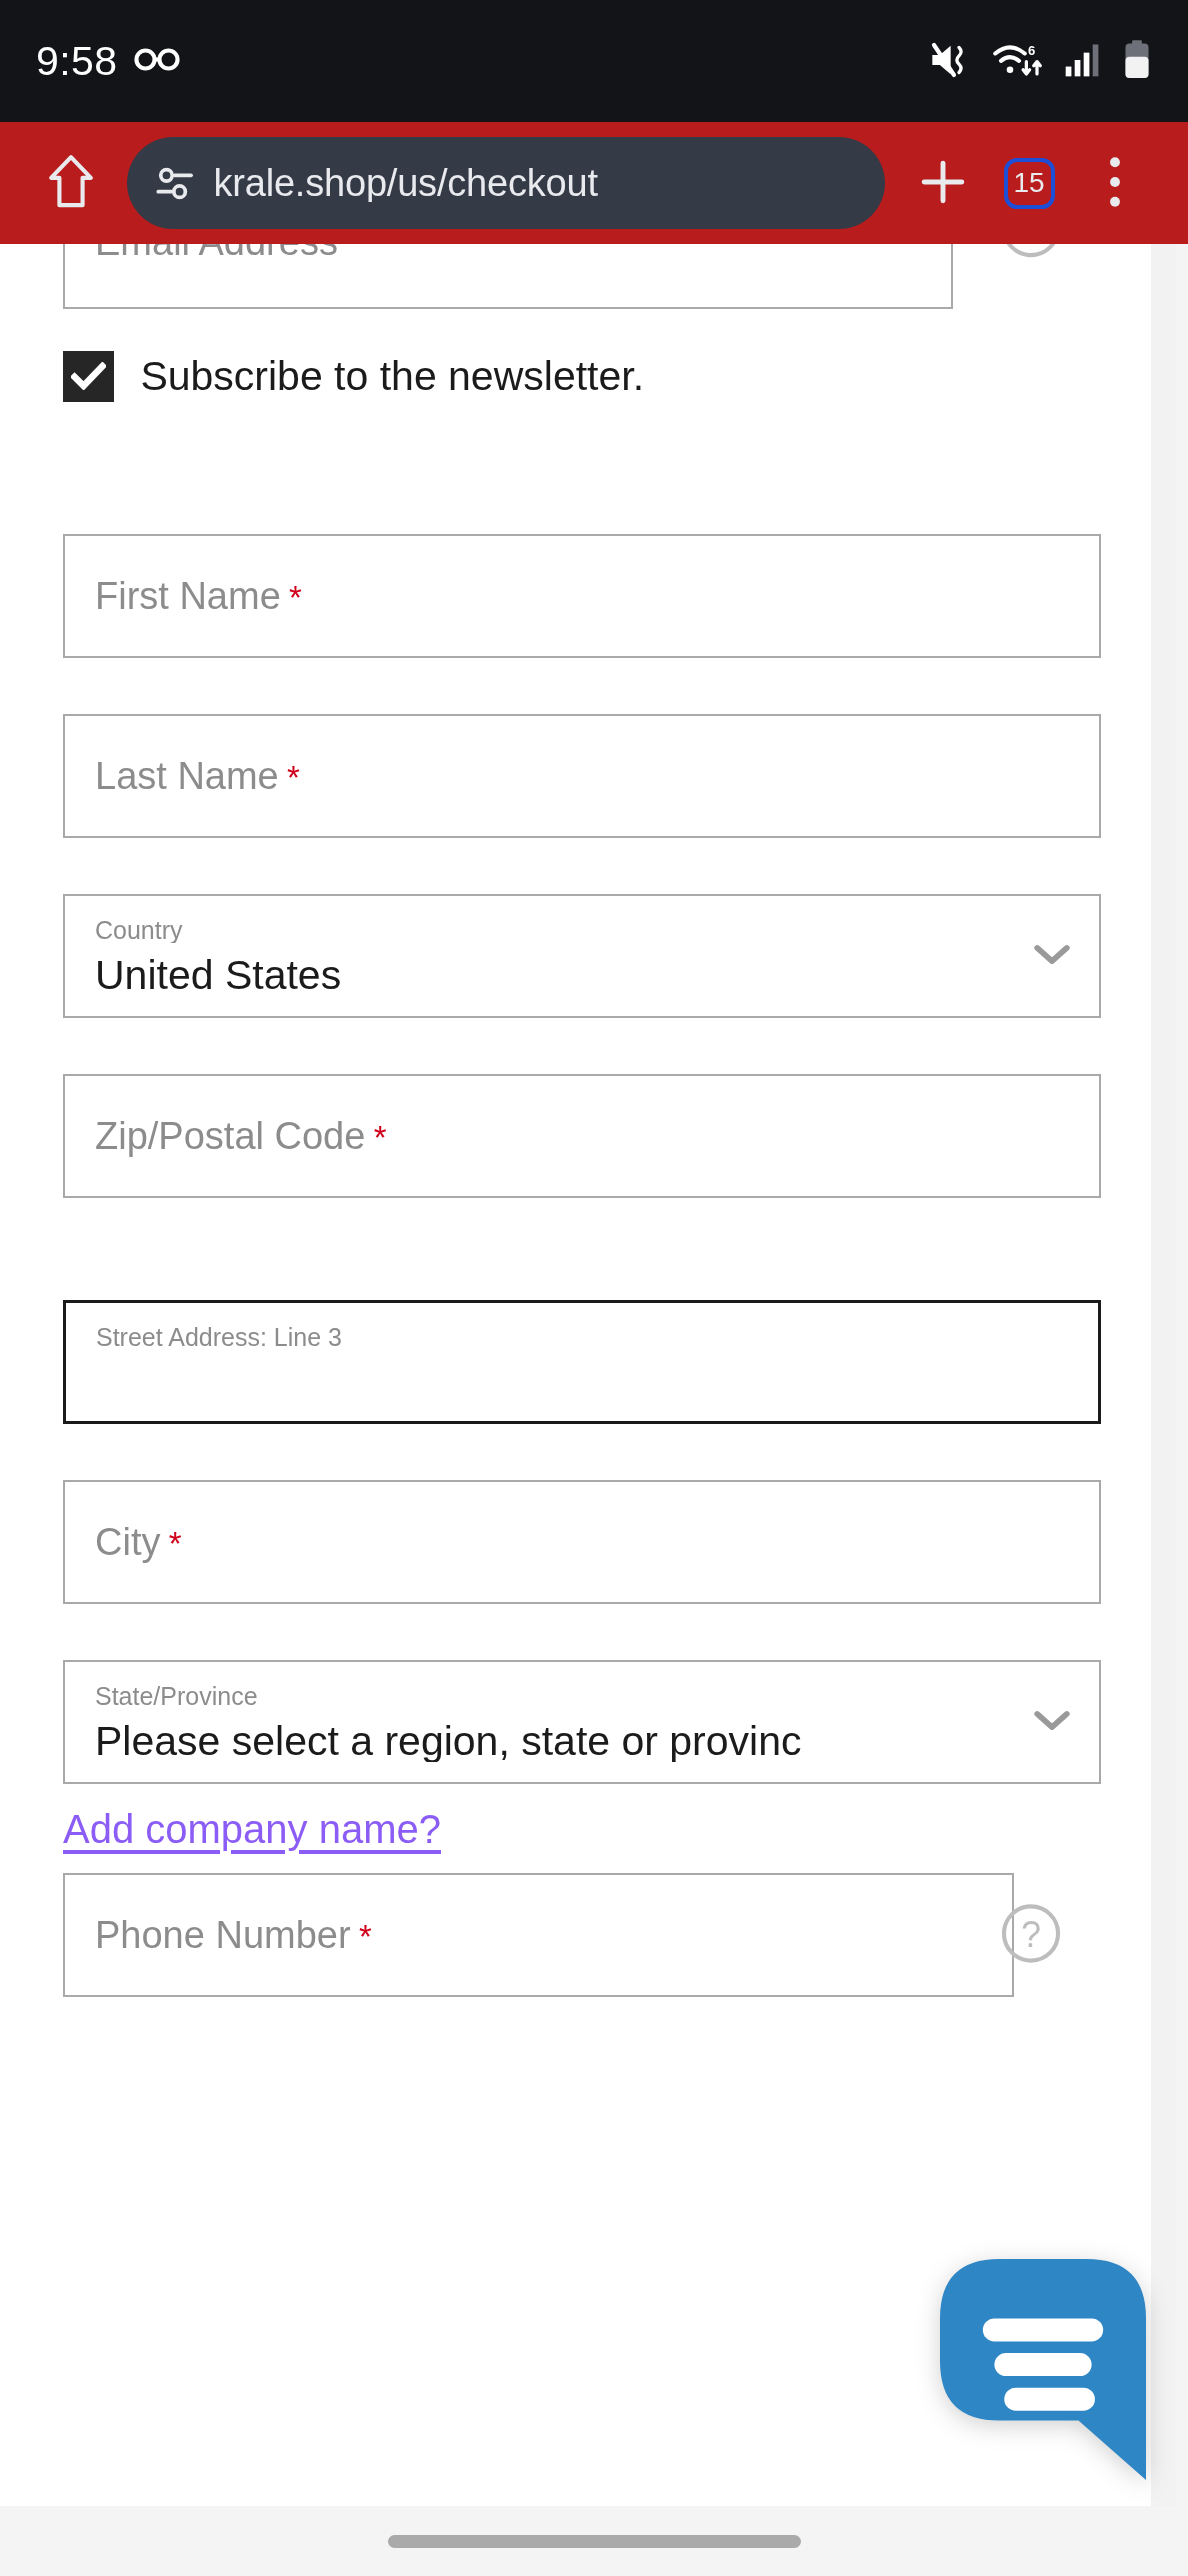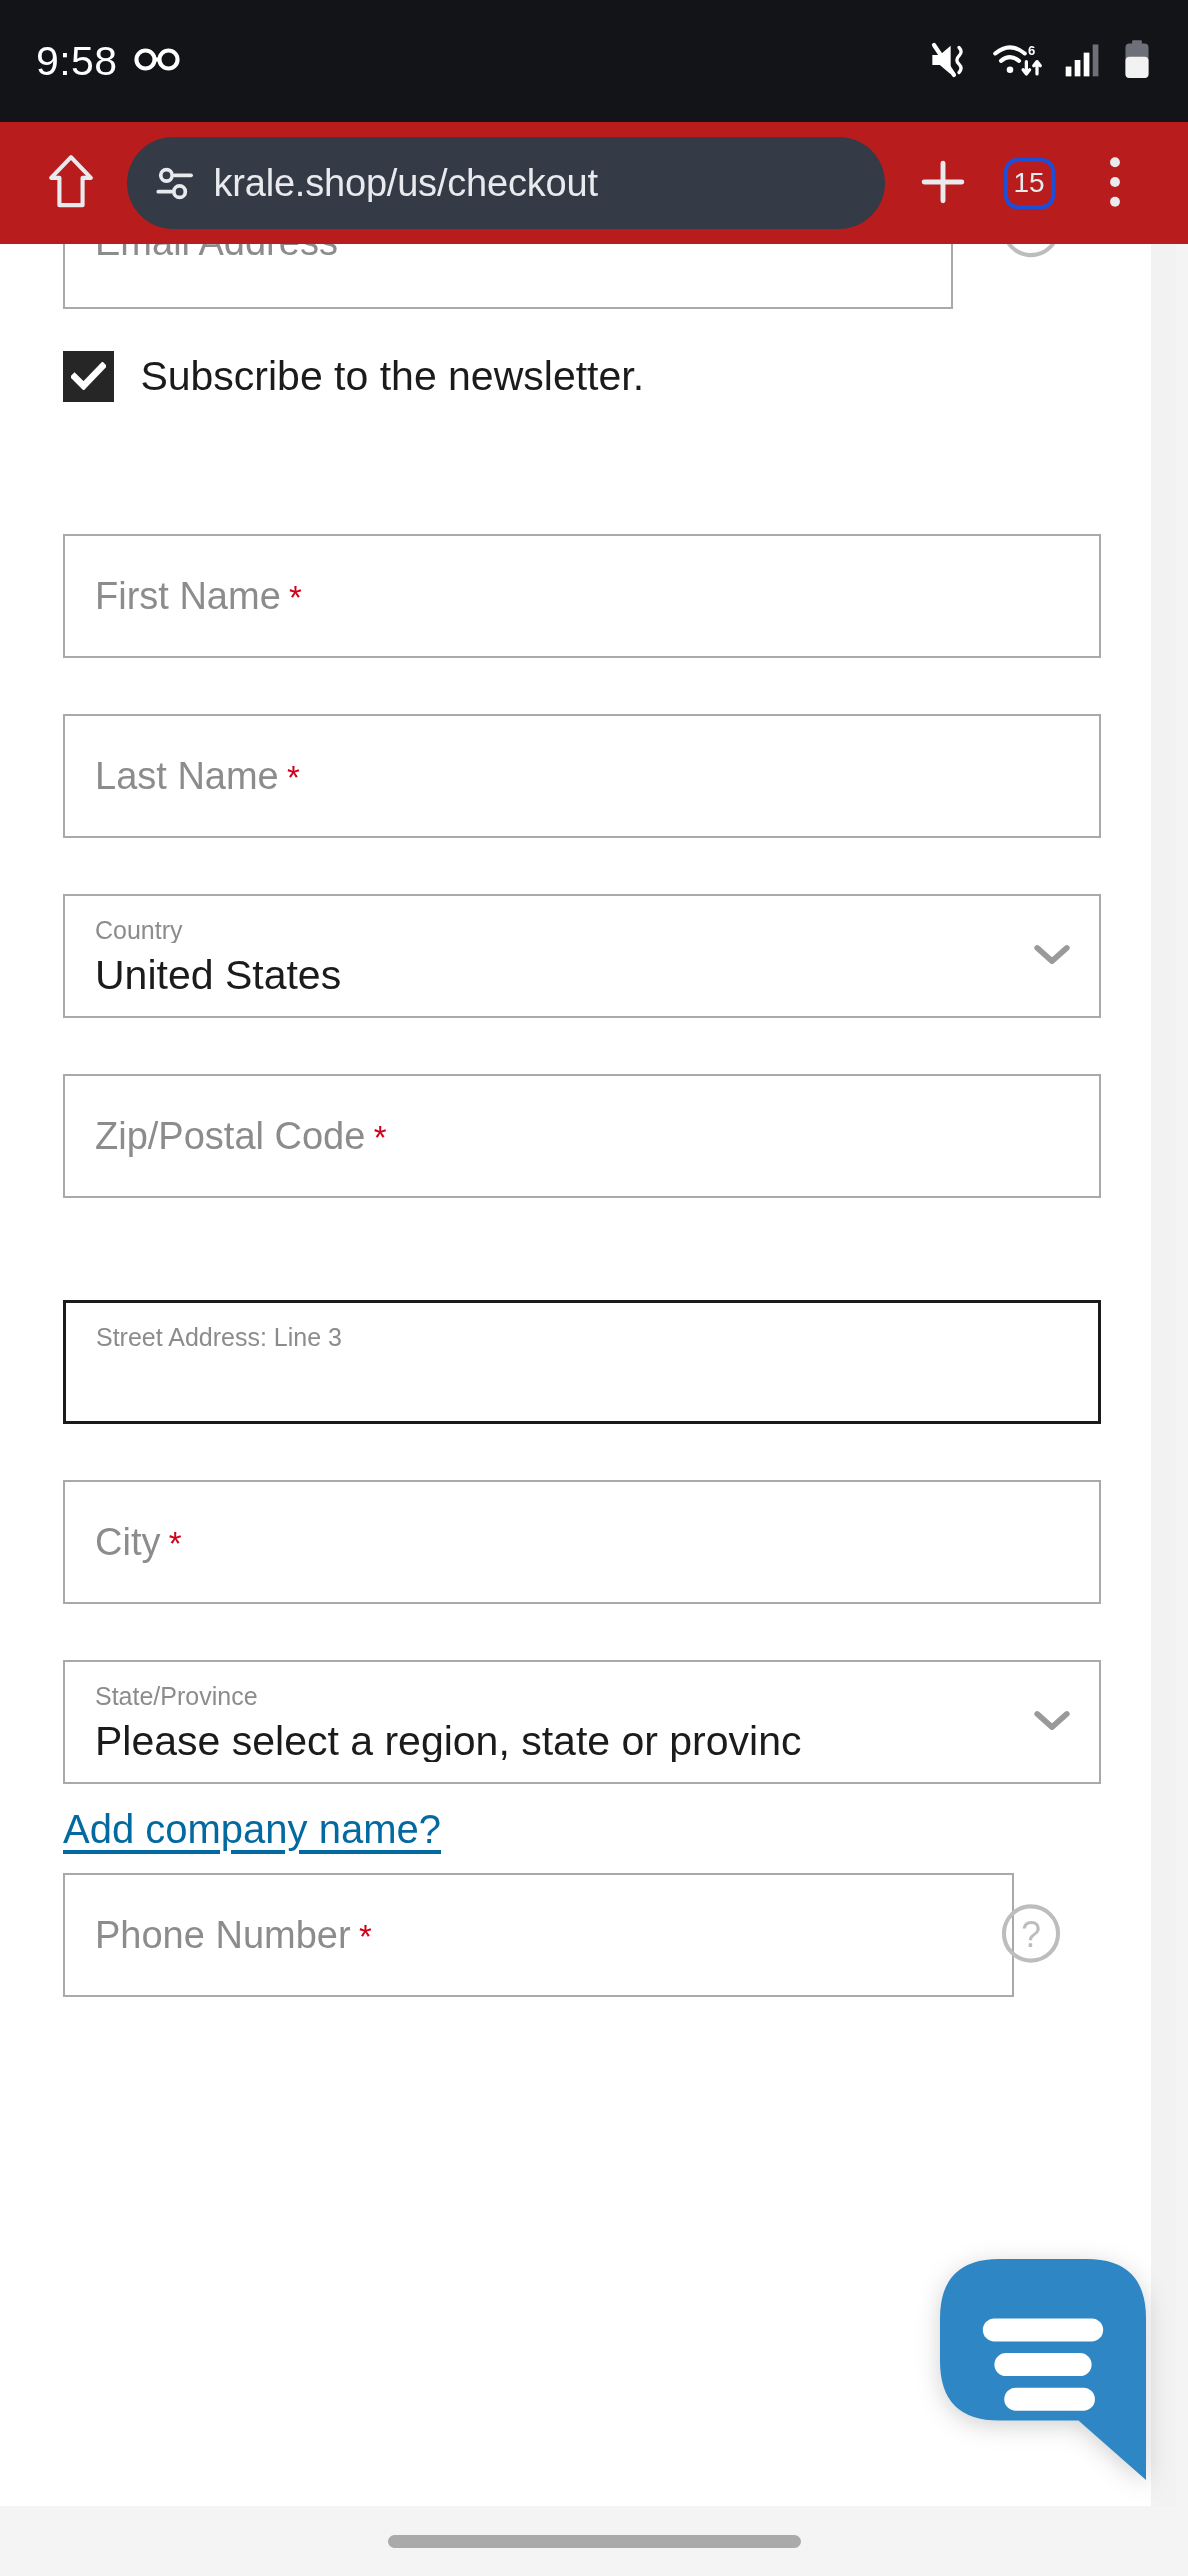--- a/index.html
+++ b/index.html
@@ -229,21 +229,21 @@
 
   .row-2col {
     display: flex;
     gap: 46px;
   }
   .row-2col .field { flex: 1 1 0; min-width: 0; }
 
   .link-row { margin: 0; height: 89px; display: flex; align-items: center; }
   .company-link {
     font-size: 40px;
-    color: #0369a1;
+    color: #8b5cf6;
     text-decoration: underline;
     text-underline-offset: 6.6px;
     line-height: 1;
   }
 
   .phone-row { position: relative; height: 124px; }
   .phone-field {
     width: 951px;
     height: 124px;
     border: 2.5px solid #a9a9a9;

